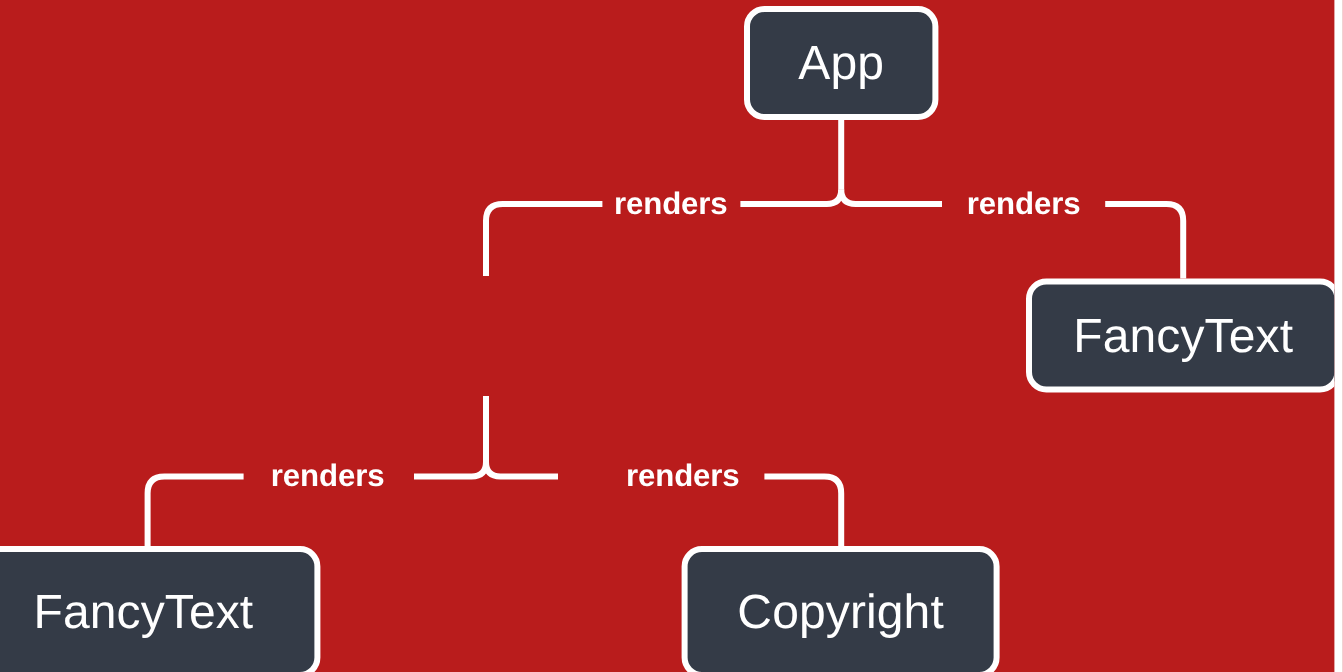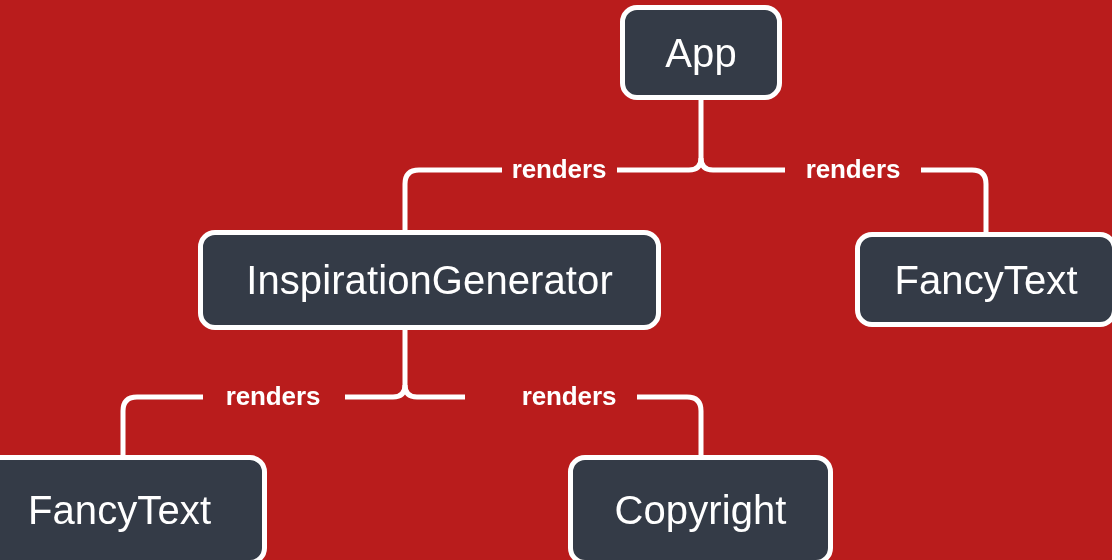--- a/index.html
+++ b/index.html
@@ -93,23 +93,20 @@
       <path d="M 203 397 L 137 397 Q 123 397 123 411 L 123 455"></path>
 
       <path d="M 637 397 L 687 397 Q 701 397 701 411 L 701 455"></path>
     </g>
   </svg>
 
   <div class="node-box" id="node-app">
     <span class="node-label">App</span>
   </div>
 
-  <div class="node-box" id="node-inspiration">
-    <span class="node-label">InspirationGenerator</span>
-  </div>
 
   <div class="node-box" id="node-fancytext-right">
     <span class="node-label">FancyText</span>
   </div>
 
   <div class="node-box" id="node-fancytext-bottom">
     <span class="node-label">FancyText</span>
   </div>
 
   <div class="node-box" id="node-copyright">

